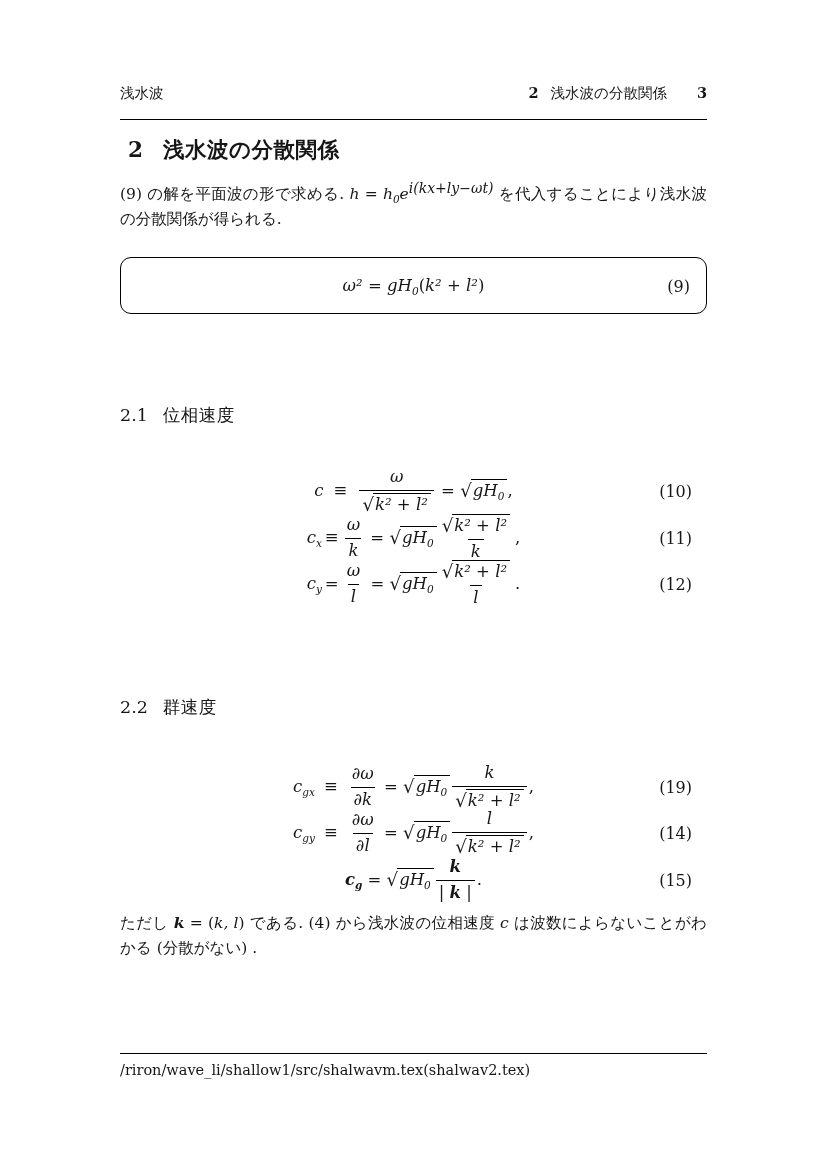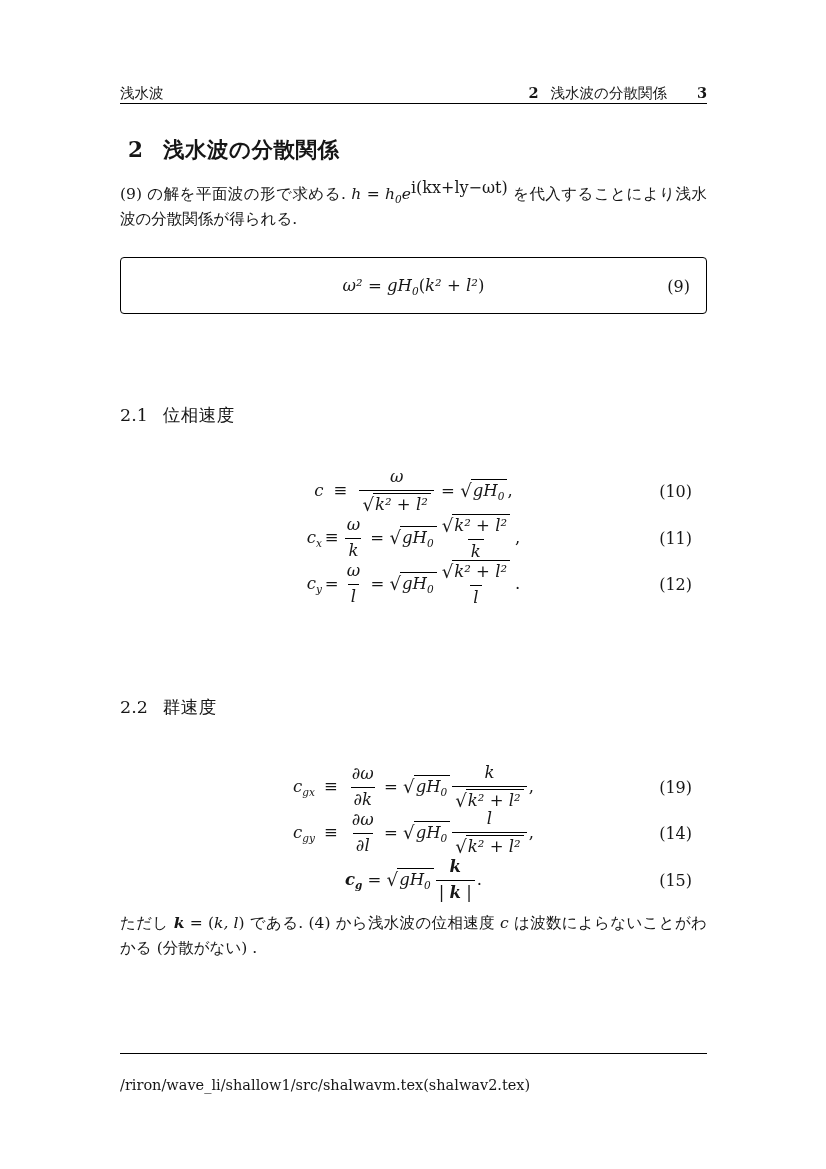--- a/index.html
+++ b/index.html
@@ -3,59 +3,59 @@
 <meta charset="utf-8">
 <style>
   *{box-sizing:border-box}
   html,body{margin:0;padding:0}
   body{width:826px;height:1169px;background:#ffffff;color:#161616;
        font-family:"DejaVu Serif","Liberation Serif",serif;position:relative;overflow:hidden}
   .abs{position:absolute;left:120px;width:587px}
 
   
   .pghead{top:84px;display:flex;justify-content:space-between;align-items:flex-end;
-          border-bottom:1.3px solid #000;padding-bottom:0;font-size:14.5px}
+          border-bottom:1.3px solid #000;padding-bottom:16px;font-size:14.5px}
   .hr-right{display:flex;align-items:baseline}
   .hnum{font-weight:bold;margin-right:12px}
   .pagenum{font-weight:bold;margin-left:30px}
-  .pgfoot{top:1053px;border-top:1.3px solid #000;padding-top:23px;display:flex;
+  .pgfoot{top:1053px;border-top:1.3px solid #000;padding-top:8px;display:flex;
           justify-content:space-between;font-size:14.5px}
 
   
   h1.sec{top:127px;margin:8px;font-size:21.5px;font-weight:bold}
   h2.subsec{margin:0;font-size:17.5px;font-weight:normal}
   .sec-num{margin-right:20px}
   h2 .sec-num{margin-right:15px}
   .sec-title{font-family:"DejaVu Sans","Liberation Sans",sans-serif;letter-spacing:.5px}
 
   
   p.body{margin:0;font-size:15.5px;line-height:1.63;text-align:justify}
 
   
   .math{font-size:16.5px}
   .imath{font-size:15.5px;white-space:nowrap}
   .mi{font-style:italic}
   .mb{font-style:italic;font-weight:bold}
   .mr{font-style:normal}
   sub.msub{font-size:10.5px;font-style:italic;line-height:0}
-  sup.msup{font-size:16px;line-height:0}
+  sup.msup{font-size:14px;font-style:italic;line-height:0}
   .msp{display:inline-block}
   .frac{display:inline-flex;flex-direction:column;align-items:center;vertical-align:middle;
         margin:0 2px;line-height:1.25;text-align:center}
   .frac>.num{padding:0 3px 2px}
   .frac>.den{border-top:1px solid #000;padding:2px 3px 0}
   .sqrt{white-space:nowrap}
   .rad{font-style:normal;display:inline-block;transform:translateY(1px);font-size:1.1em}
   .radicand{display:inline-block;border-top:1px solid #000;padding:1px 3px 0 2px;margin-left:-1px}
 
   
   .eq-row{text-align:center}
   .eq-line{display:inline-block}
   .eq-num{position:absolute;right:15px;top:50%;transform:translateY(-50%);font-size:16px;font-style:normal}
-  .eq-box{top:257px;height:57px;border:1.3px solid #000;border-radius:4px;
+  .eq-box{top:257px;height:57px;border:1.3px solid #000;border-radius:11px;
           display:flex;align-items:center;justify-content:center}
   .eq-box .eq-num{right:16px}
 </style>
 </head>
 <body>
 
 <div class="abs pghead">
   <span>浅水波</span>
   <span class="hr-right">
     <span class="hnum">2</span>

